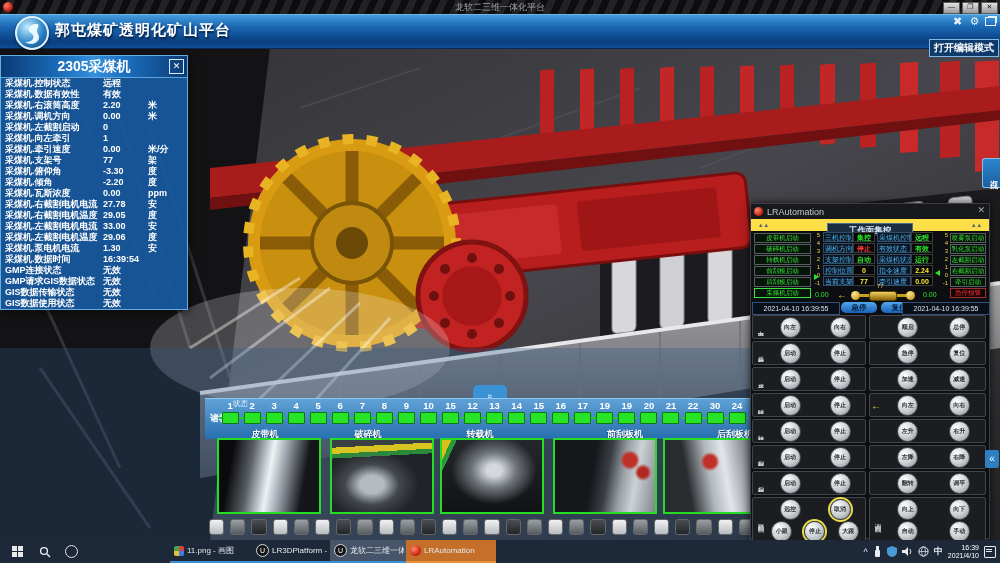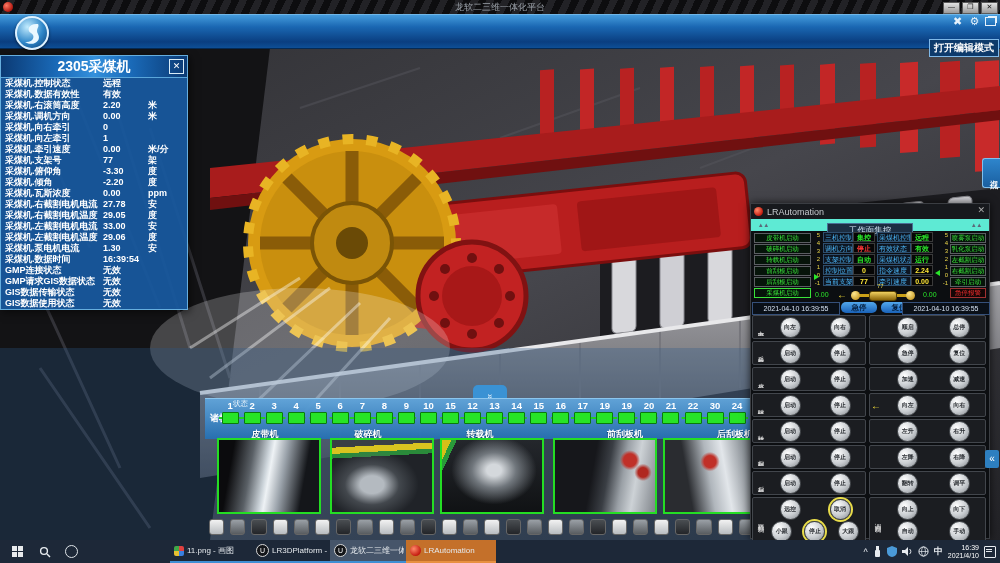--- a/index.html
+++ b/index.html
@@ -92,21 +92,21 @@
   .msq.c{background:linear-gradient(#4a4e52,#232529);}
 
   
   .lra{left:750px;top:203px;width:238px;height:334px;background:#0c0e11;
     border:1px solid #3a3d42;box-shadow:0 0 8px rgba(0,0,0,.7);}
   .lra-tb{position:absolute;left:0;top:0;right:0;height:15px;background:#17191d;display:flex;align-items:center;}
   .lra-ic{width:9px;height:9px;border-radius:50%;margin-left:3px;
     background:radial-gradient(circle at 35% 35%,#ff8a6a,#c41c10 70%);}
   .lra-title{margin-left:4px;font-size:9px;color:#c4c8cc;}
   .lra-x{position:absolute;right:4px;top:1px;color:#aaa;font-size:9px;}
-  .lra-tabrow{position:absolute;left:0;top:15px;right:0;height:12px;background:#5eead4;text-align:center;}
+  .lra-tabrow{position:absolute;left:0;top:15px;right:0;height:12px;background:#fde047;text-align:center;font-weight:bold;}
   .lra-tab{display:inline-block;min-width:84px;height:12px;background:#1c2e42;border:1px solid #4a7096;
     border-bottom:0;color:#d6e6f6;font-size:8.5px;line-height:12px;}
   .lra-dots{position:absolute;top:2px;font-size:7px;color:#5a6a7a;}
   .lra-ctrl{position:absolute;left:0;top:27px;right:0;height:57px;}
   .lbtn{height:8px;margin-bottom:1px;background:#06140a;border:1px solid #5a5e62;color:#3ae43a;
     font-size:6.5px;line-height:8px;text-align:center;white-space:nowrap;overflow:hidden;}
   .lbtn.lastg{border-color:#3ae43a;}
   .rbtn2{height:8px;margin-bottom:1px;background:#06140a;border:1px solid #5a5e62;color:#3ae43a;
     font-size:6.5px;line-height:8px;text-align:center;white-space:nowrap;overflow:hidden;}
   .rbtn2.alarm{color:#ff3030;border-color:#a03030;background:#140606;}
@@ -282,20 +282,21 @@
       <span class="winbtn">✕</span>
     </span>
   </div>
 
   <div class="abs navbar"></div>
   <div class="abs app-logo">
     <svg width="30" height="30" viewBox="0 0 30 30">
         <path d="M21,6 C12,5 9,12 14,15 C19,18 16,25 8,24 C16,29 25,23 21,16 C18,11 23,9 21,6 Z" fill="#eaf8ff"></path>
       </svg>
   </div>
+  <div class="abs app-title">郭屯煤矿透明化矿山平台</div>
   <div class="abs topicons">
     <span class="topicon">✖</span>
     <span class="topicon">⚙</span>
     <span class="restore-ic"></span>
   </div>
   <div class="abs editbtn">打开编辑模式</div>
 
   <div class="abs dpanel">
     <div class="dpanel-hd">
       <span>2305采煤机</span>
@@ -316,21 +317,21 @@
           <span class="dp-label">采煤机.右滚筒高度</span>
           <span class="dp-val">2.20</span>
           <span class="dp-unit">米</span>
         </div>
         <div class="dp-row">
           <span class="dp-label">采煤机.调机方向</span>
           <span class="dp-val">0.00</span>
           <span class="dp-unit">米</span>
         </div>
         <div class="dp-row">
-          <span class="dp-label">采煤机.向右牵引</span>
+          <span class="dp-label">采煤机.左截割启动</span>
           <span class="dp-val">0</span>
           <span class="dp-unit"></span>
         </div>
         <div class="dp-row">
           <span class="dp-label">采煤机.向左牵引</span>
           <span class="dp-val">1</span>
           <span class="dp-unit"></span>
         </div>
         <div class="dp-row">
           <span class="dp-label">采煤机.牵引速度</span>

